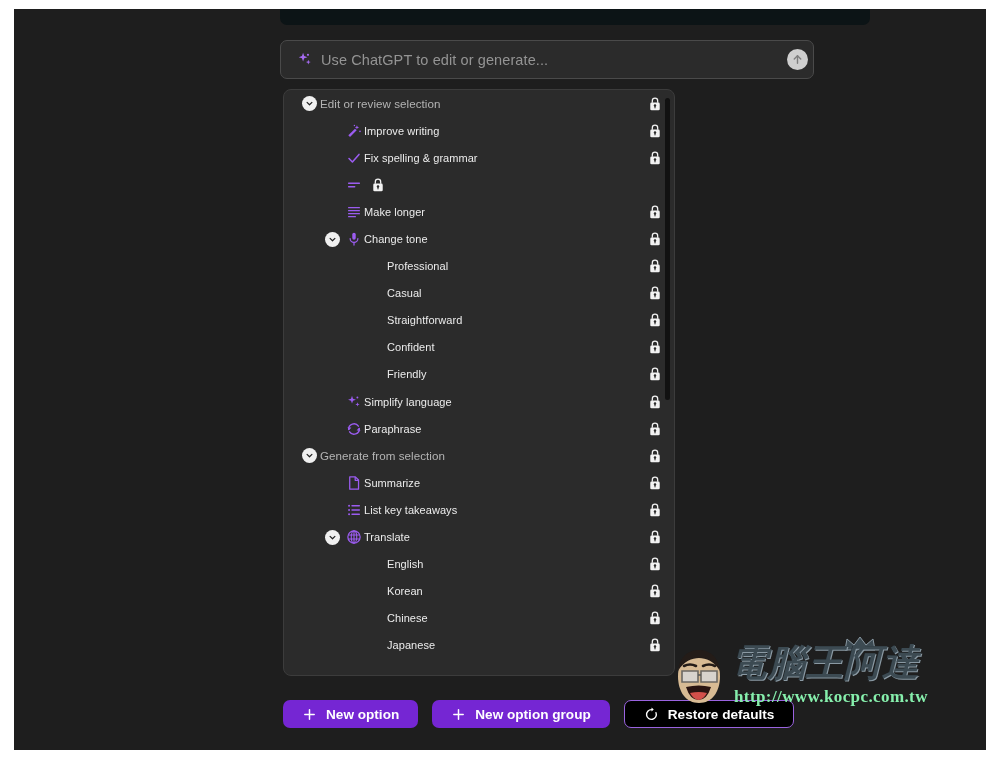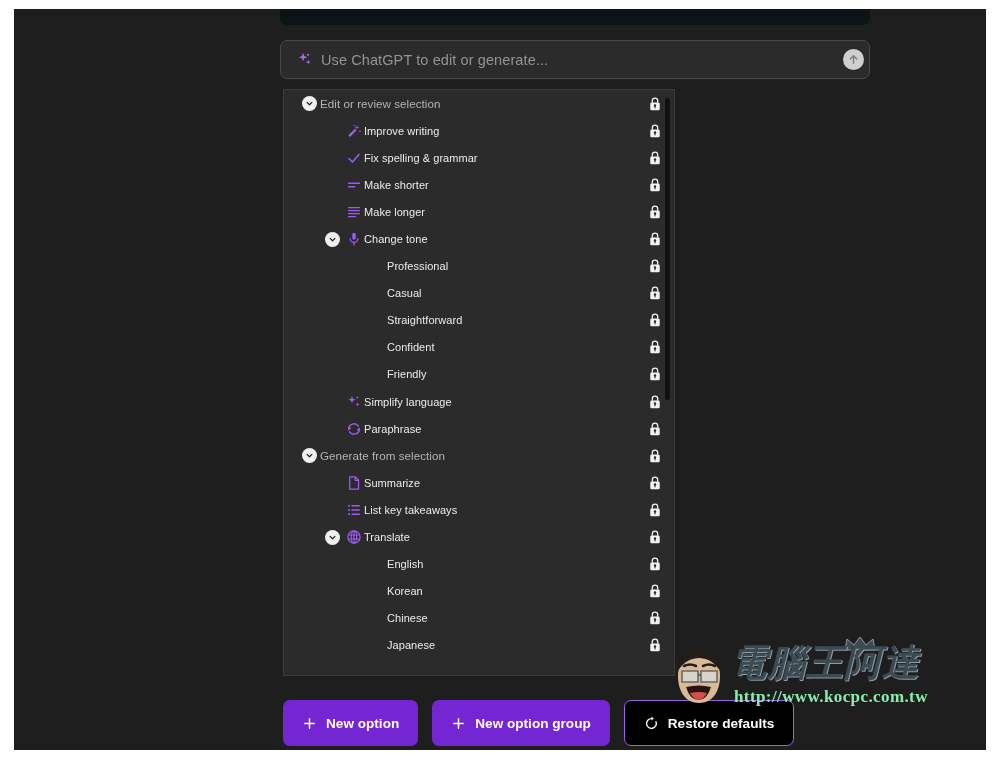--- a/index.html
+++ b/index.html
@@ -36,21 +36,21 @@
     height: 32px;
     background: #0c1416;
     border-radius: 7px;
   }
 
   
   #prompt-bar {
     position: absolute;
     left: 266px;
     top: 31px;
-    width: 590px;
+    width: 534px;
     height: 39px;
     background: #2b2b2b;
     border: 1px solid #4a4a4a;
     border-radius: 7px;
     display: flex;
     align-items: center;
     padding: 0 3px 0 14px;
   }
   #prompt-bar .spark-wrap {
     width: 18px; height: 18px;
@@ -77,21 +77,21 @@
 
   
   #options-card {
     position: absolute;
     left: 269px;
     top: 80px;
     width: 392px;
     height: 587px;
     background: #2b2b2b;
     border: 1px solid #3c3c3c;
-    border-radius: 0;
+    border-radius: 8px;
     overflow: hidden;
   }
   #options-scroll {
     position: absolute;
     inset: 0;
     overflow: hidden;
   }
 
   .row {
     position: relative;
@@ -173,21 +173,21 @@
   
   #action-bar {
     position: absolute;
     left: 269px;
     top: 691px;
     display: flex;
     align-items: center;
     gap: 14px;
   }
   .btn {
-    height: 46px;
+    height: 28px;
     border-radius: 7px;
     display: flex;
     align-items: center;
     justify-content: center;
     gap: 9px;
     font-size: 13.6px;
     font-weight: bold;
     color: #ffffff;
     padding: 0 19px;
     white-space: nowrap;
@@ -328,21 +328,20 @@
             </svg>
           </span>
         </div>
         <div class="row ind-1">
           <span class="lead"></span>
           <span class="glyph">
             <svg viewBox="0 0 24 24" width="16" height="16">
               <path d="M4 9.5 H20 M4 14.5 H13" stroke="#9b5cf0" stroke-width="2.3" stroke-linecap="round"></path>
             </svg>
           </span>
-          <span class="label">Make shorter</span>
           <span class="lock">
             <svg width="14" height="16" viewBox="0 0 24 26">
               <path d="M7.4 11 V7.6 a4.6 4.6 0 0 1 9.2 0 V11" stroke="#f2f2f2" stroke-width="2.2" fill="none"></path>
               <rect x="3.9" y="10.6" width="16.2" height="13.2" rx="2.2" fill="#f2f2f2"></rect>
               <circle cx="12" cy="15.6" r="2.1" fill="#2b2b2b"></circle>
               <path d="M12 16.6 V19.6" stroke="#2b2b2b" stroke-width="1.9" stroke-linecap="round"></path>
             </svg>
           </span>
         </div>
         <div class="row ind-1">

